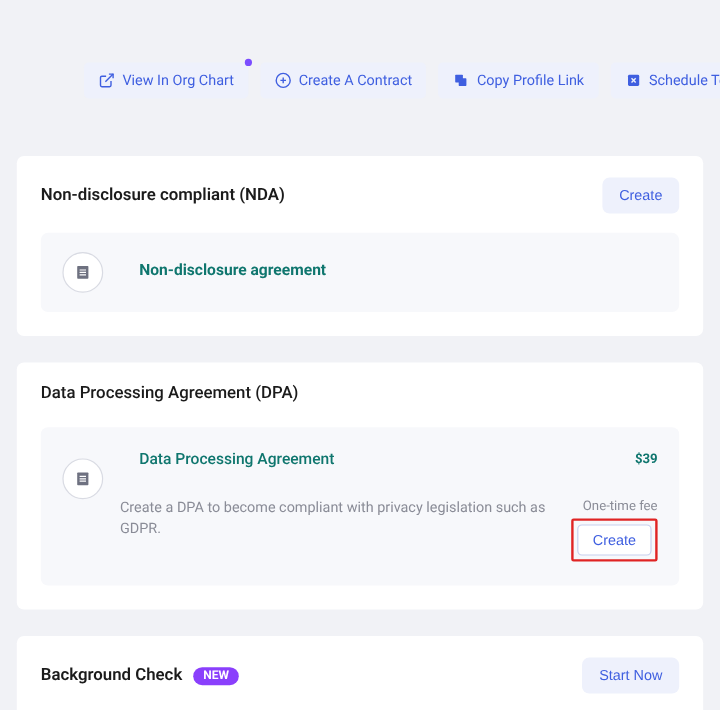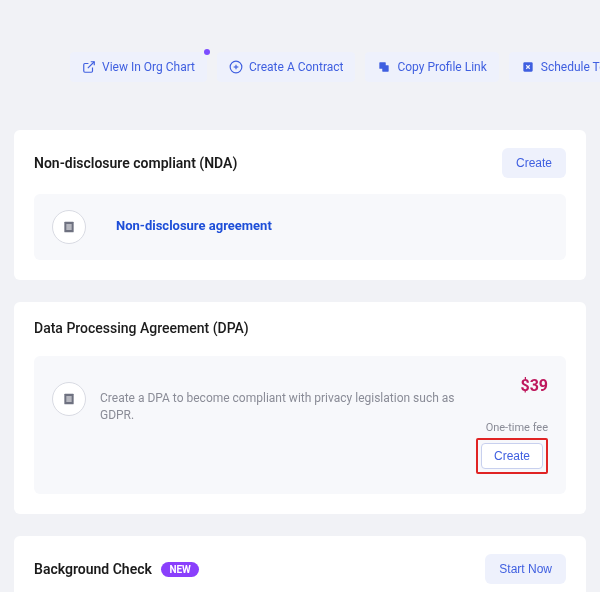--- a/index.html
+++ b/index.html
@@ -91,24 +91,24 @@
     align-items: center;
     gap: 14px;
   }
   .row-icon-circle {
     width: 34px; height: 34px; border-radius: 50%; border: 1px solid #d9dbe3;
     display: flex; align-items: center; justify-content: center; flex-shrink: 0;
     background: #fff;
   }
   .row-icon-circle svg { width: 16px; height: 16px; }
   .row-body { flex: 1; }
-  .row-title { font-size: 13px; font-weight: 700; color: #1d4ed8; margin-bottom: 4px; padding-left: 16px; }
+  .row-title { font-size: 13px; font-weight: 700; color: #0f766e; margin-bottom: 4px; padding-left: 16px; }
   .row-desc { font-size: 12px; color: #8a8c97; line-height: 1.4; }
   .row-right { text-align: right; display: flex; flex-direction: column; align-items: flex-end; gap: 2px; }
-  .price { font-size: 16px; font-weight: 700; color: #be185d; }
+  .price { font-size: 11px; font-weight: 700; color: #0f766e; }
   .fee-note { font-size: 11px; color: #8a8c97; display: flex; align-items: center; gap: 4px; margin-top: 24px; }
 
   .btn-outline {
     background: #fff;
     border: 1px solid #c8d0ee;
     color: #3f5fe0;
     font-size: 12px;
     padding: 5px 12px;
     border-radius: 4px;
     cursor: pointer;
@@ -187,21 +187,22 @@
     <div class="row" style="align-items:flex-start; padding-top:20px; padding-bottom:20px;">
       <div class="row-icon-circle" style="margin-top:6px;">
         <svg viewBox="0 0 24 24">
             <rect x="5" y="4" width="14" height="16" rx="1" fill="#6e7180"></rect>
             <line x1="8" y1="9" x2="16" y2="9" stroke="#fff" stroke-width="1.5"></line>
             <line x1="8" y1="12" x2="16" y2="12" stroke="#fff" stroke-width="1.5"></line>
             <line x1="8" y1="15" x2="16" y2="15" stroke="#fff" stroke-width="1.5"></line>
           </svg>
       </div>
       <div class="row-body">
-        <div class="row-desc" style="margin-top:14px;">Create a DPA to become compliant with privacy legislation such as GDPR.</div>
+        <div class="row-title" style="font-weight:500;">Data Processing Agreement</div>
+        <div class="row-desc" style="margin-top:24px;">Create a DPA to become compliant with privacy legislation such as GDPR.</div>
       </div>
       <div class="row-right">
         <div class="price">$39</div>
         <div class="fee-note">One-time fee</div>
         <div class="highlight-box">
           <button class="btn-outline">Create</button>
         </div>
       </div>
     </div>
   </div>

